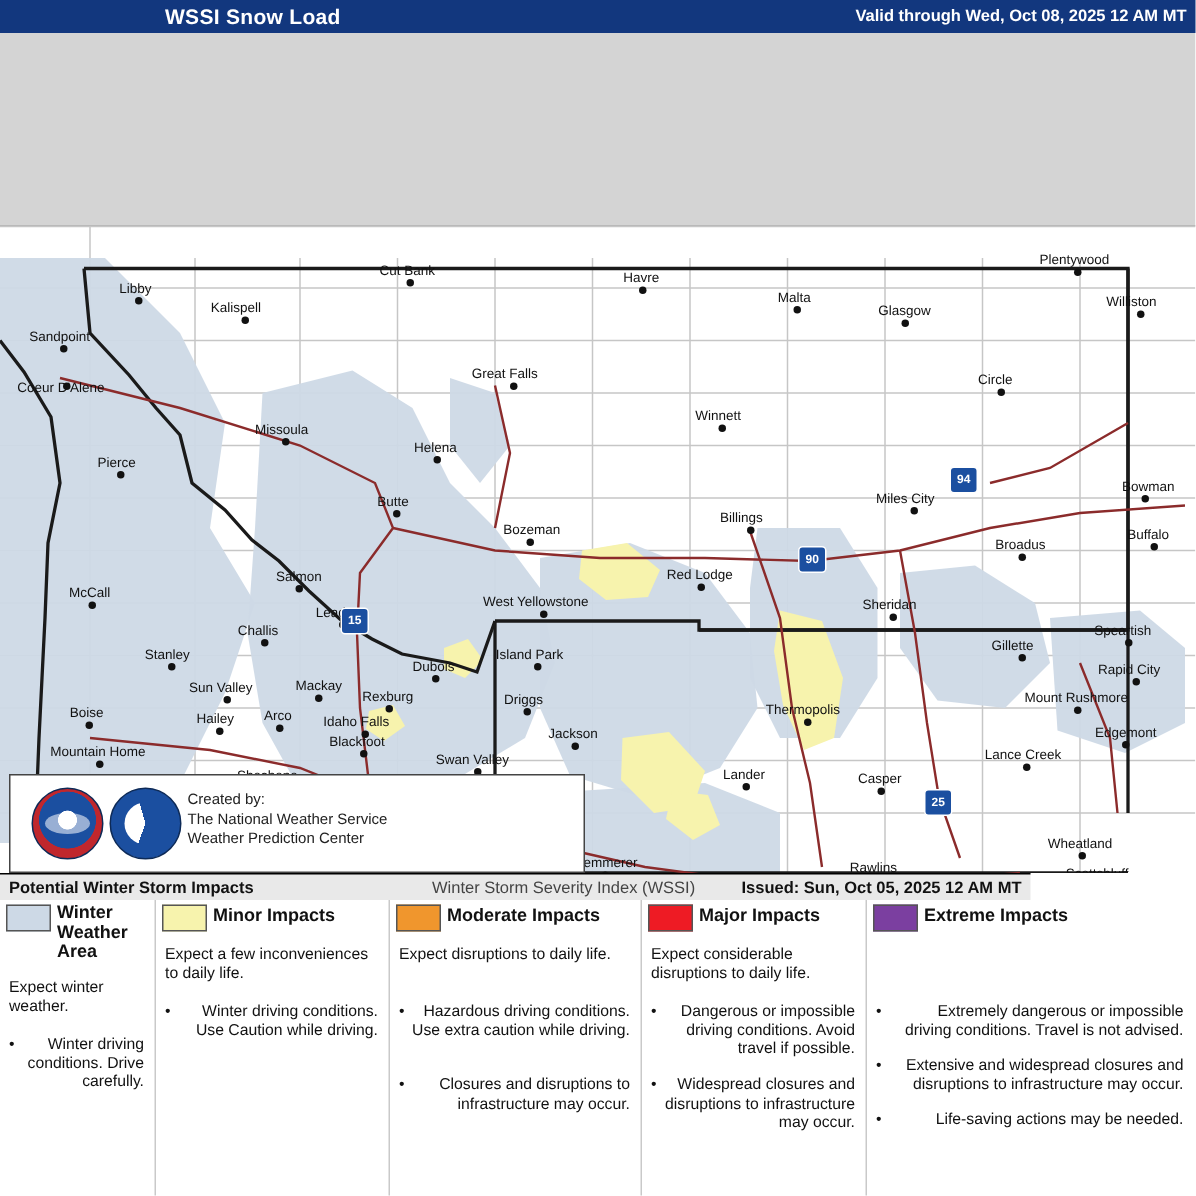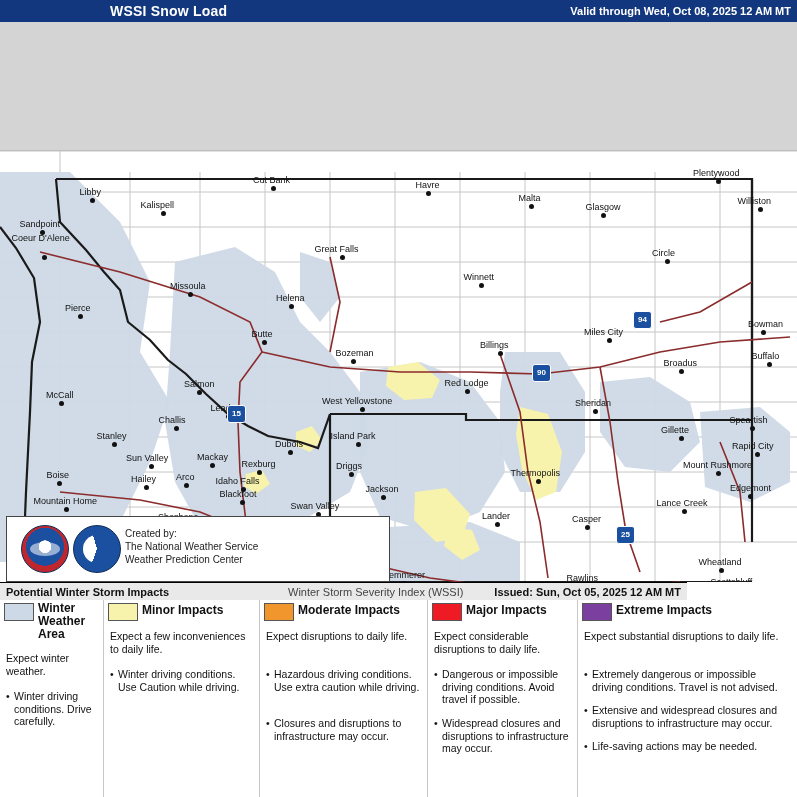--- a/index.html
+++ b/index.html
@@ -36,21 +36,21 @@
   .legendbar .l{position:absolute;left:6px;top:3px;font-size:11px;font-weight:bold;color:#111;}
   .legendbar .c{position:absolute;left:288px;top:3px;font-size:11px;color:#444;}
   .legendbar .r{position:absolute;right:6px;top:3px;font-size:11px;font-weight:bold;color:#111;}
 
   .legend{position:absolute;left:0;top:600px;width:797px;height:197px;background:#fff;}
   .col{position:absolute;top:0;height:197px;box-sizing:border-box;}
   .swatch{position:absolute;left:4px;top:3px;width:28px;height:16px;border:1px solid #555;}
   .catname{position:absolute;left:38px;top:3px;font-size:12px;font-weight:bold;color:#111;}
   .catname.wrap{top:2px;line-height:13px;}
   .desc{position:absolute;left:6px;font-size:10.5px;color:#111;line-height:12.5px;}
-  .bul{position:absolute;font-size:10.5px;color:#111;line-height:12.5px;}
+  .bul{position:absolute;font-size:10.5px;color:#111;line-height:12.5px;text-align:right;}
   .bul:before{content:"\2022";position:absolute;left:-8px;}
   .vline{position:absolute;top:0;width:1px;height:197px;background:#c9c9c9;}
 </style>
 </head>
 <body>
 
 <div id="wrap">
 
   <div class="titlebar">
     <div class="t">WSSI Snow Load</div>
@@ -128,21 +128,21 @@
           <div class="lbl" style="left: 518.5px; top: 171px;">Malta</div>
           <div class="city" style="left: 601px; top: 191px;"></div>
           <div class="lbl" style="left: 585.5px; top: 180px;">Glasgow</div>
           <div class="city" style="left: 716px; top: 157px;"></div>
           <div class="lbl" style="left: 693px; top: 146px;">Plentywood</div>
           <div class="city" style="left: 758px; top: 185px;"></div>
           <div class="lbl" style="left: 737.5px; top: 174px;">Williston</div>
           <div class="city" style="left: 40px; top: 208px;"></div>
           <div class="lbl" style="left: 19.5px; top: 197px;">Sandpoint</div>
           <div class="city" style="left: 42px; top: 233px;"></div>
-          <div class="lbl" style="left: 11.5px; top: 211px;">Coeur D'Alene</div>
+          <div class="lbl" style="left: 11.5px; top: 231px;">Coeur D'Alene</div>
           <div class="city" style="left: 340px; top: 233px;"></div>
           <div class="lbl" style="left: 314.5px; top: 222px;">Great Falls</div>
           <div class="city" style="left: 665px; top: 237px;"></div>
           <div class="lbl" style="left: 652px; top: 226px;">Circle</div>
           <div class="city" style="left: 188px; top: 270px;"></div>
           <div class="lbl" style="left: 170px; top: 259px;">Missoula</div>
           <div class="city" style="left: 289px; top: 282px;"></div>
           <div class="lbl" style="left: 276px; top: 271px;">Helena</div>
           <div class="city" style="left: 479px; top: 261px;"></div>
           <div class="lbl" style="left: 463.5px; top: 250px;">Winnett</div>
@@ -291,20 +291,19 @@
         <div class="swatch" style="background: rgb(238, 27, 36);"></div>
         <div class="catname" style="width: 106px;">Major Impacts</div>
         <div class="desc" style="top: 30px; width: 138px;">Expect considerable disruptions to daily life.</div>
         <div class="bul" style="left: 14px; top: 117px; width: 128px; position: absolute;">Widespread closures and disruptions to infrastructure may occur.</div>
         <div class="bul" style="left: 14px; top: 68px; width: 128px; position: absolute;">Dangerous or impossible driving conditions. Avoid travel if possible.</div>
       </div>
       <div class="vline" style="left: 577px;"></div>
       <div class="col" style="left: 578px; width: 219px;">
         <div class="swatch" style="background: rgb(123, 63, 160);"></div>
         <div class="catname" style="width: 175px;">Extreme Impacts</div>
-        <div class="desc" style="top: 30px; width: 207px;">Expect substantial disruptions to daily life.</div>
         <div class="bul" style="left: 14px; top: 104px; width: 197px; position: absolute;">Extensive and widespread closures and disruptions to infrastructure may occur.</div>
         <div class="bul" style="left: 14px; top: 68px; width: 197px; position: absolute;">Extremely dangerous or impossible driving conditions. Travel is not advised.</div>
         <div class="bul" style="left: 14px; top: 140px; width: 197px; position: absolute;">Life-saving actions may be needed.</div>
       </div>
     </div>
 
 </div>
 
 </body></html>

